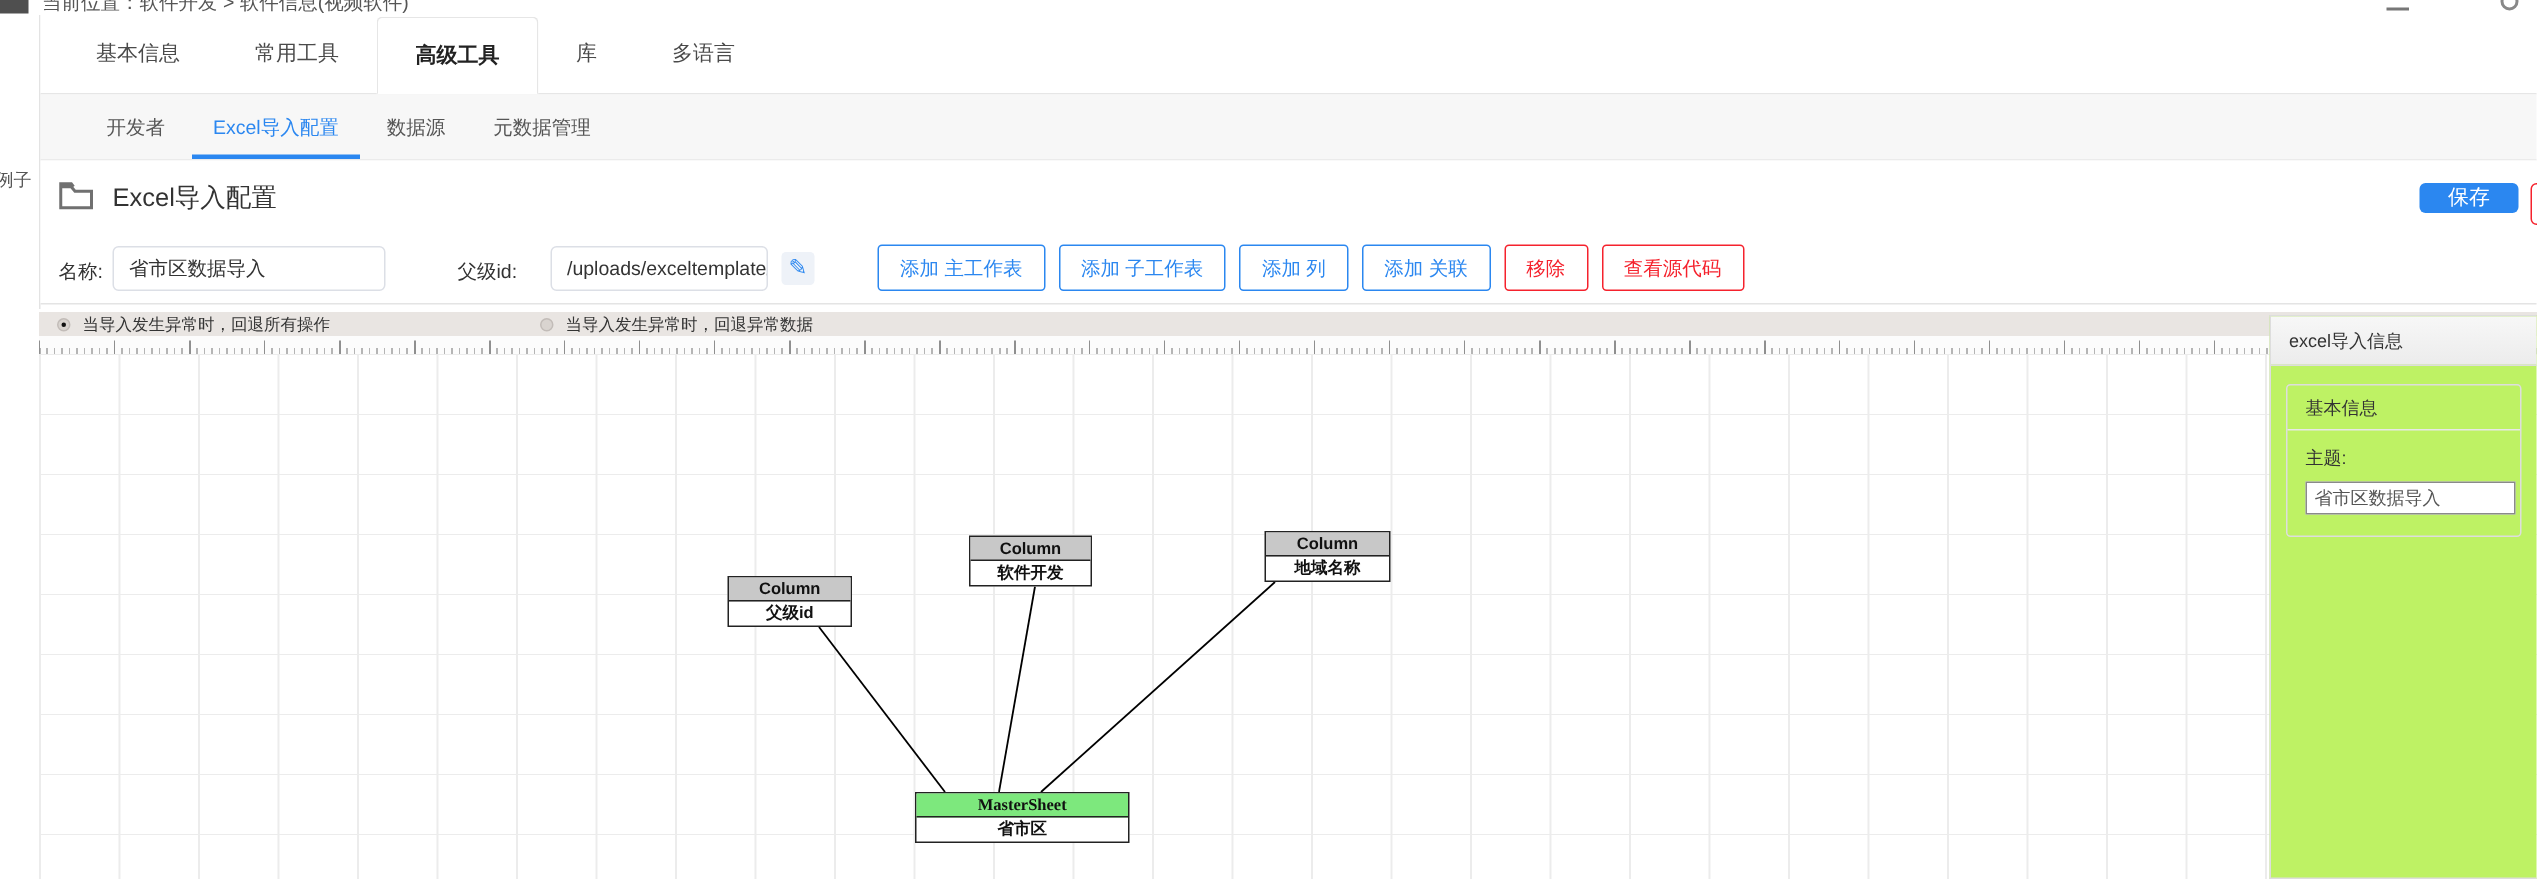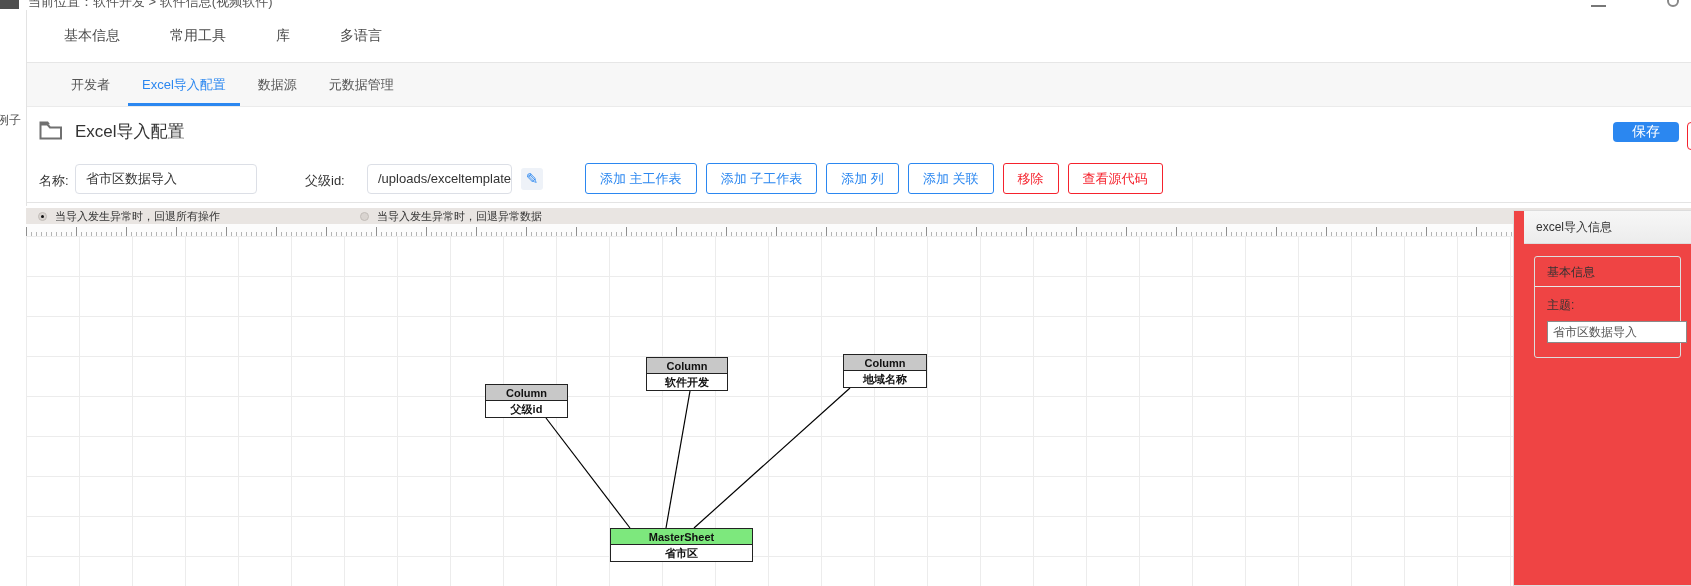--- a/index.html
+++ b/index.html
@@ -73,28 +73,28 @@
     background-size:auto 9px, auto 4px; background-position:0 100%, 0 100%; background-repeat:repeat-x; }
   .grid { position:absolute; left:0; right:7px; top:28px; bottom:0; background:#fff;
     background-image:
       linear-gradient(to right, #ececec 1px, transparent 1px),
       linear-gradient(to bottom, #ececec 1px, transparent 1px);
     background-size:53px 40px; }
   .wires { position:absolute; inset:0; width:100%; height:100%; }
   .node { position:absolute; border:1px solid #222; background:#fff; text-align:center; cursor:move;margin-left:20px; }
   .node .nhead { background:var(--node-gray); border-bottom:1px solid #222; font-size:11px;
     font-weight:bold; color:#111; height:16px; line-height:16px; }
-  .node.master .nhead { background:var(--node-green); }
+  .node.master .nhead { background:var(--node-green);font-family:Liberation Serif, serif; }
   .node .nbody { font-size:11px; font-weight:bold; color:#111; height:16px; line-height:16px; }
   .vscroll { position:absolute; right:0; top:6px; bottom:0; width:7px; background:#eef0f2; }
   .vscroll .thumb { position:absolute; left:0; right:0; top:0; bottom:0; background:#a9b1b9; }
 
   
-  .panel { position:absolute; left:1513px; top:210px; right:0; bottom:0; background:#ef4444;
-    border:1px solid #ddd; border-right:none;padding-left:10px; }
+  .panel { position:absolute; left:1513px; top:210px; right:0; bottom:0; background:#bef264;
+    border:1px solid #ddd; border-right:none; }
   .panel-h { height:33px; line-height:33px; padding:0 12px; font-size:12px; color:#333;
     background:linear-gradient(#f7f7f7,#ececec); border-bottom:1px solid #ddd; }
   .card { margin:12px 10px; border:1px solid #ddd; border-radius:3px; }
   .card-h { height:30px; line-height:30px; padding:0 12px; font-size:12px; color:#333;
     border-bottom:1px solid #e8e8e8; }
   .card-b { padding:10px 12px 14px; }
   .card-b .sub-lbl { font-size:12px; color:#333; display:block; margin-bottom:7px; }
   .subject-inp { width:140px; height:22px; border:1px solid #8a8a8a; font-size:12px; color:#555;
     padding:0 5px; font-family:"Liberation Sans",sans-serif; }
 </style>
@@ -107,20 +107,21 @@
   <div class="hamburger"></div>
   <div class="circle"></div>
 </div>
 
 <div class="side-label">例子</div>
 <div class="vline"></div>
 
 <div class="tabrow">
   <div class="tab">基本信息</div>
   <div class="tab">常用工具</div>
+  <div class="tab active">高级工具</div>
   <div class="tab">库</div>
   <div class="tab">多语言</div>
 </div>
 
 <div class="subtabrow">
   <div class="subtab">开发者</div>
   <div class="subtab active">Excel导入配置</div>
   <div class="subtab">数据源</div>
   <div class="subtab">元数据管理</div>
 </div>

